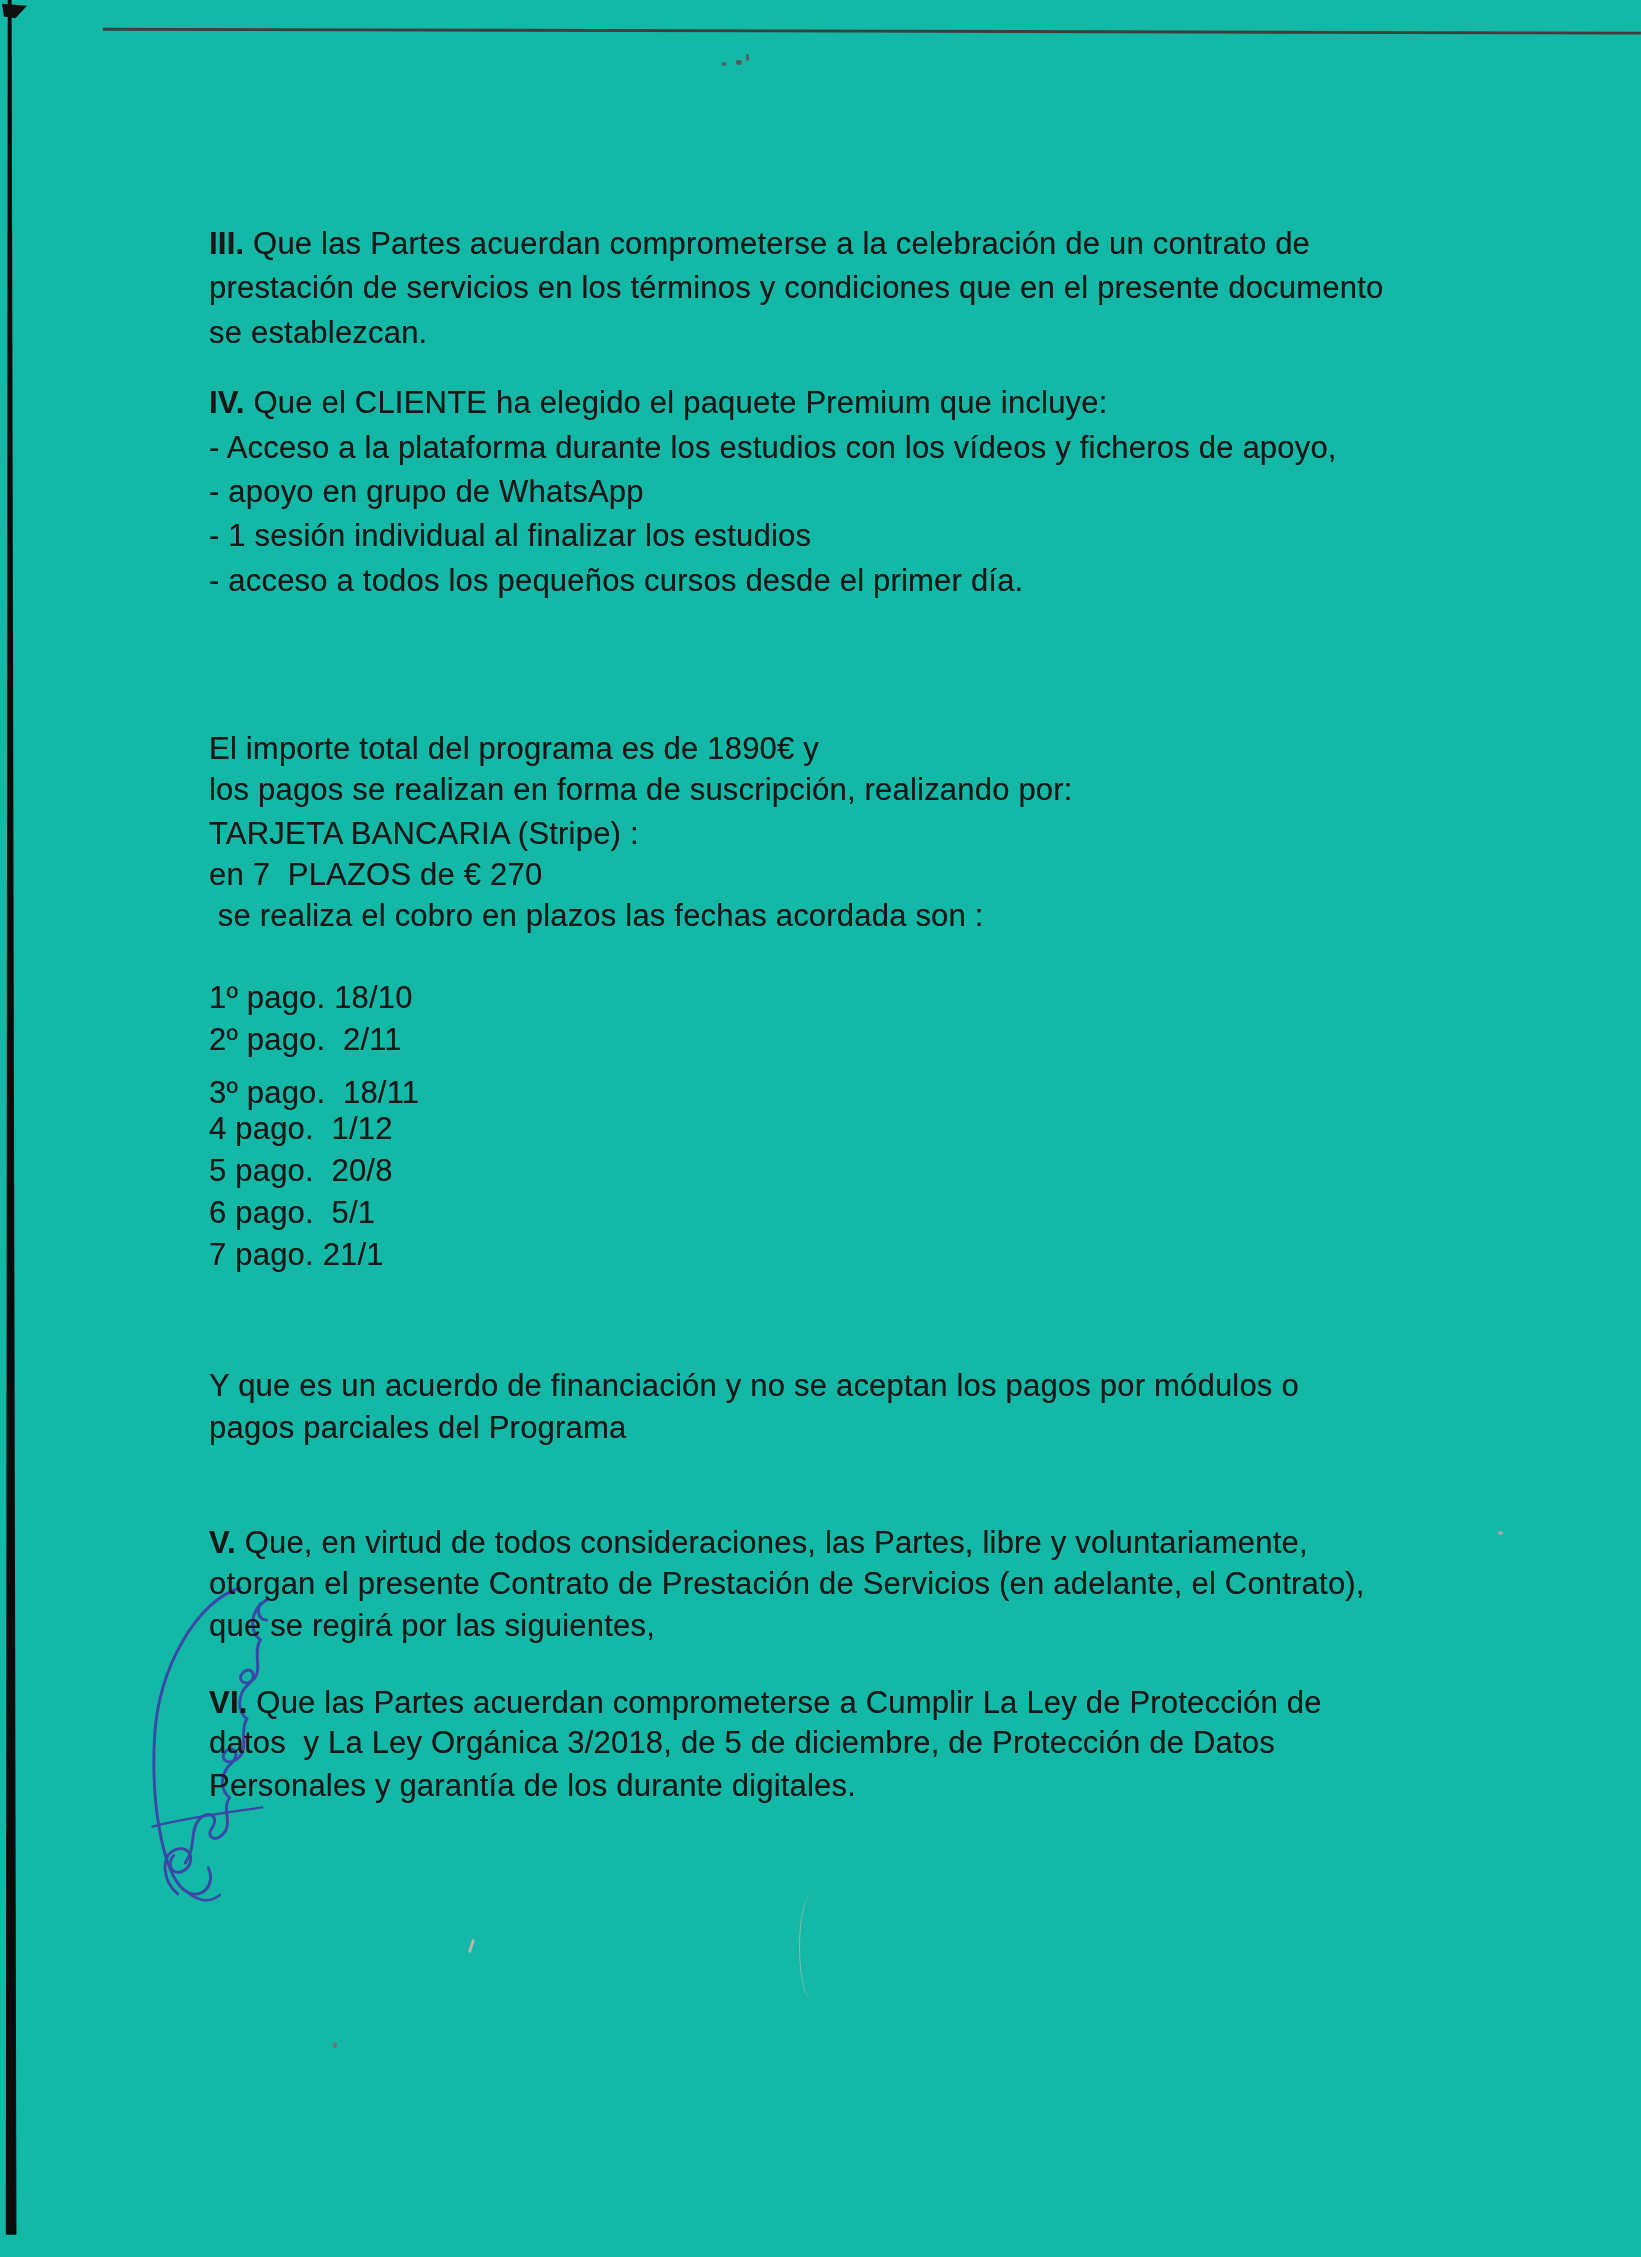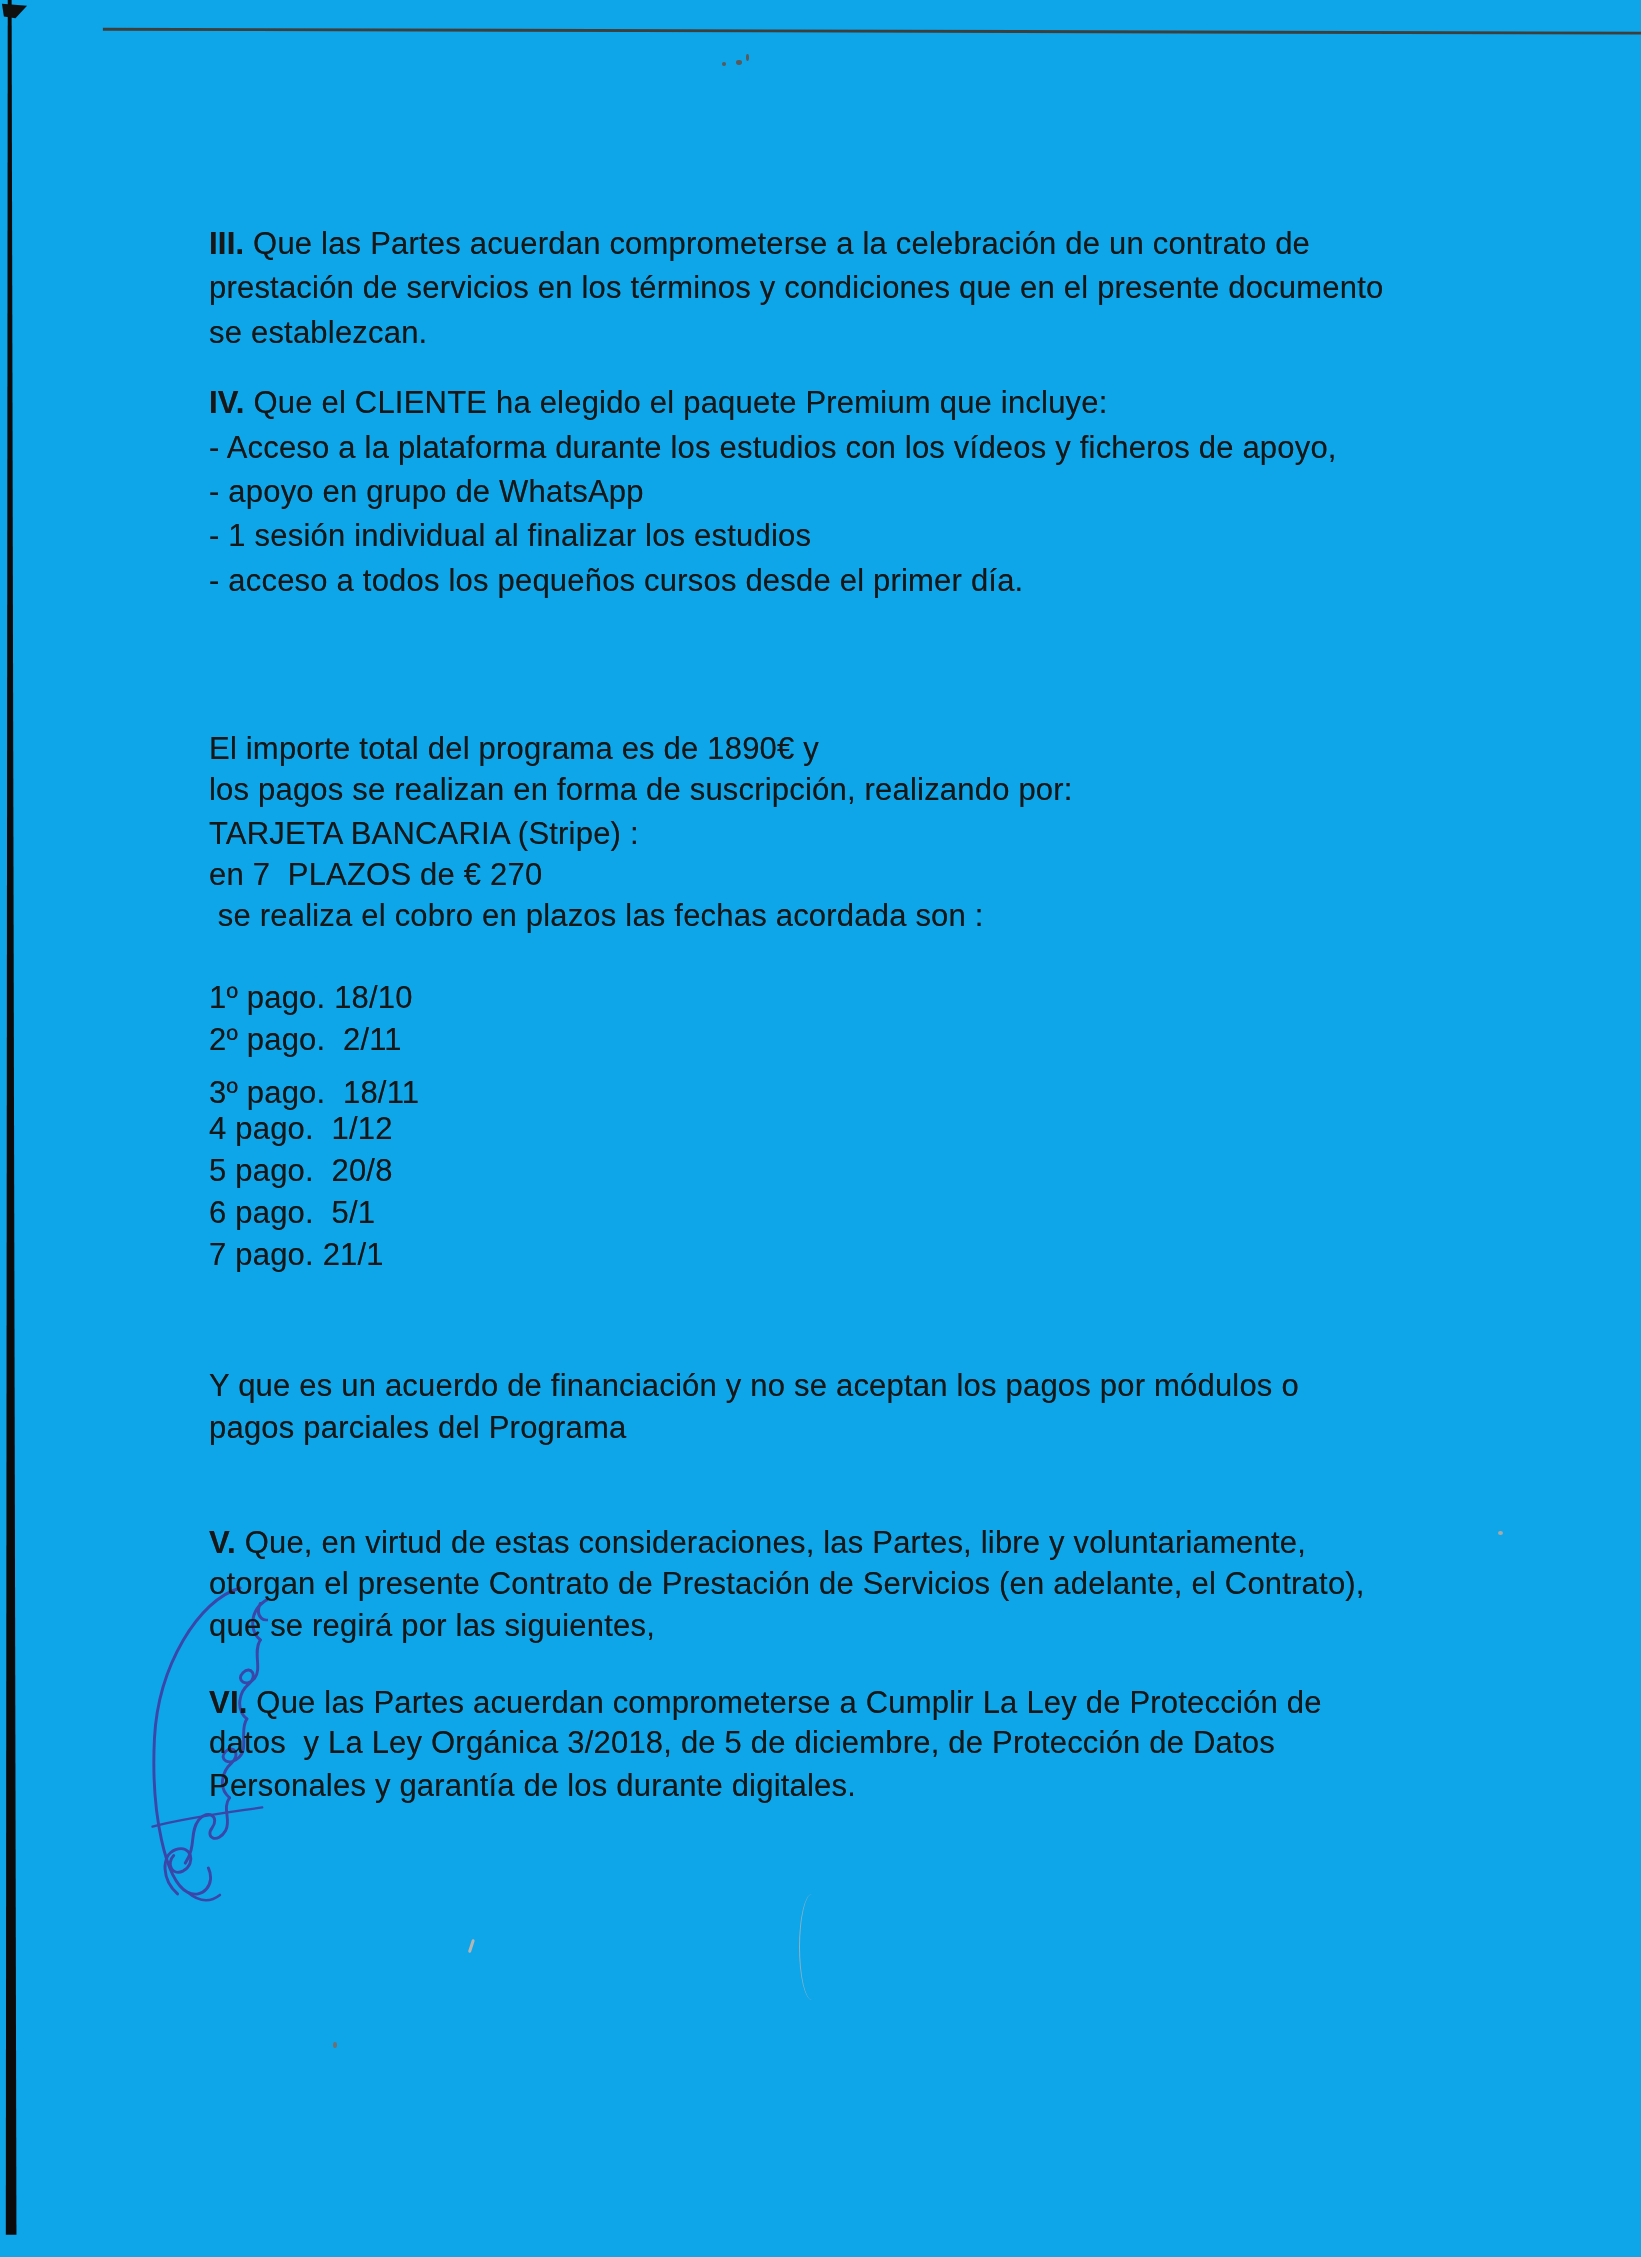--- a/index.html
+++ b/index.html
@@ -1,19 +1,19 @@
 <!DOCTYPE html>
 <html><head>
 <meta charset="utf-8">
 <style>
   html,body{margin:0;padding:0;background:#e8e8e8;}
   .page{
     position:relative;
     width:1641px;height:2257px;
-    background:#0ea5e9;
+    background:#14b8a6;
     overflow:hidden;
     font-family:"Liberation Sans", sans-serif;
     color:#161616;
   }
   .line{
     position:absolute;
     left:209px;
     font-size:31px;
     line-height:31px;
     letter-spacing:0.2px;
@@ -83,21 +83,21 @@
   <div class="line" style="top:1024px;"><span>2º pago.  2/11</span></div>
   <div class="line" style="top:1069px;margin-top:8px;"><span>3º pago.  18/11</span></div>
   <div class="line" style="top:1113px;"><span>4 pago.  1/12</span></div>
   <div class="line" style="top:1155px;"><span>5 pago.  20/8</span></div>
   <div class="line" style="top:1197px;"><span>6 pago.  5/1</span></div>
   <div class="line" style="top:1239px;"><span>7 pago. 21/1</span></div>
 
   <div class="line" style="top:1370px;"><span>Y que es un acuerdo de financiación y no se aceptan los pagos por módulos o</span></div>
   <div class="line" style="top:1412px;"><span>pagos parciales del Programa</span></div>
 
-  <div class="line" style="top:1527px;"><span class="b">V.</span><span> Que, en virtud de estas consideraciones, las Partes, libre y voluntariamente,</span></div>
+  <div class="line" style="top:1527px;"><span class="b">V.</span><span> Que, en virtud de todos consideraciones, las Partes, libre y voluntariamente,</span></div>
   <div class="line" style="top:1568px;"><span>otorgan el presente Contrato de Prestación de Servicios (en adelante, el Contrato),</span></div>
   <div class="line" style="top:1610px;"><span>que se regirá por las siguientes,</span></div>
 
   <div class="line" style="top:1687px;"><span class="b">VI.</span><span> Que las Partes acuerdan comprometerse a Cumplir La Ley de Protección de</span></div>
   <div class="line" style="top:1727px;"><span>datos  y La Ley Orgánica 3/2018, de 5 de diciembre, de Protección de Datos</span></div>
   <div class="line" style="top:1770px;"><span>Personales y garantía de los durante digitales.</span></div>
 
 </div>
 
 

